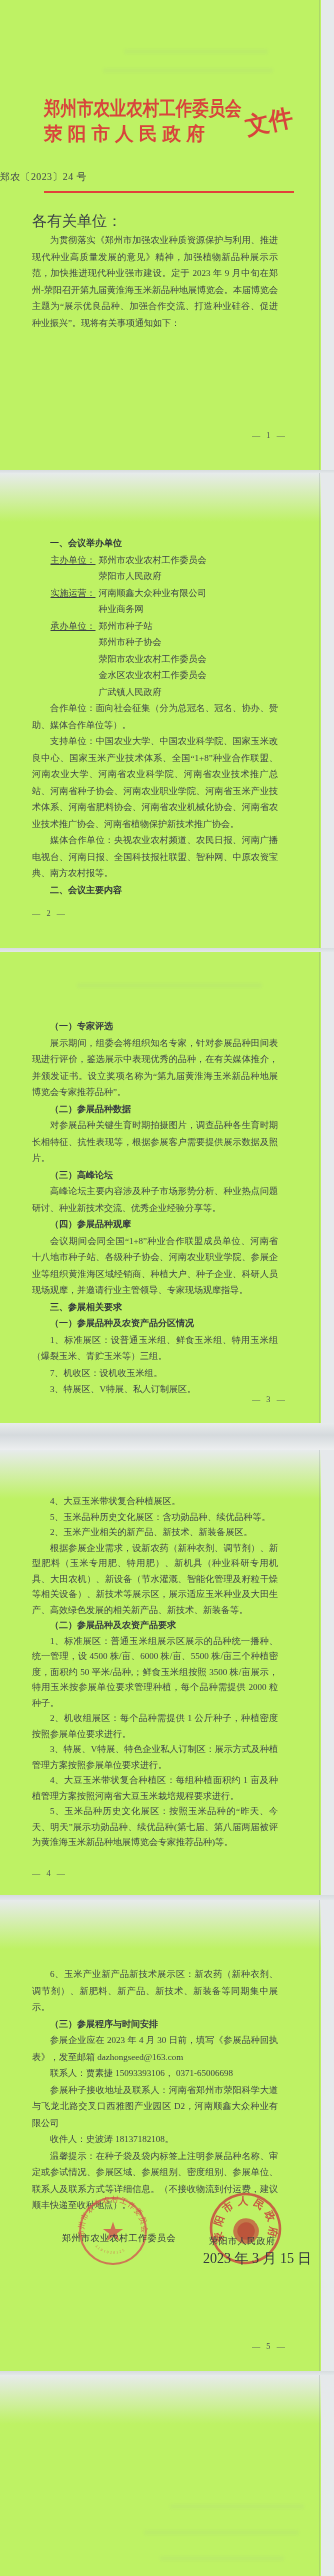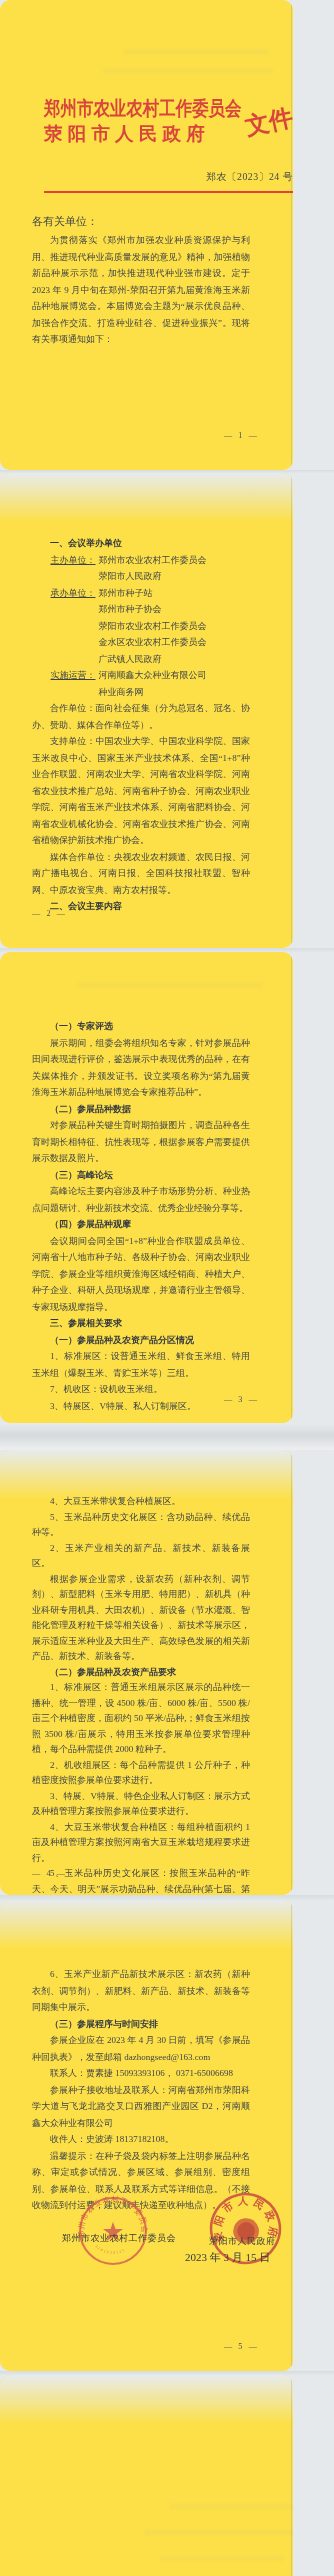--- a/index.html
+++ b/index.html
@@ -5,24 +5,23 @@
   html,body{margin:0;padding:0;}
   body{
     width:335px;
     background:#e6e9eb;
     font-family:"Liberation Serif", serif;
     color:#3d4349;
     -webkit-font-smoothing:antialiased;
   }
   .page{
     position:relative;
-    width:293px;
-    background:#fde047;
+    width:321px;
+    background:#bef264;
     overflow:hidden;
-    border-radius:10px;
   }
   .page::after{
     content:'';
     position:absolute; right:1.5px; top:0; bottom:0; width:1px;
     background:rgba(110,122,134,0.22);
   }
   .gray-top::before{
     content:'';
     position:absolute; top:0; left:0; right:0; height:49px;
     background:linear-gradient(180deg,#e7ebec 0%, rgba(251,252,253,0) 100%);
@@ -53,34 +52,34 @@
   .org-line2{
     display:block;
     font-size:18.5px;font-weight:900;color:#d8453c;
     letter-spacing:5.2px;line-height:20.6px;margin-top:2.6px;white-space:nowrap;
   }
   .doc-mark{
     position:absolute;left:245px;top:106px;
     font-size:24px;font-weight:900;color:#d8453c;
     transform:rotate(-12deg);white-space:nowrap;
   }
-  .doc-no{text-align:right;margin-top:27px;font-size:9.8px;color:#41474d;letter-spacing:0.5px;}
+  .doc-no{text-align:left;margin-top:27px;font-size:9.8px;color:#41474d;letter-spacing:0.5px;}
   .red-rule{margin-top:7.2px;margin-left:44px;width:250px;height:1.5px;background:#e2423a;}
   .title{margin-top:28px;text-align:center;font-weight:bold;color:#2c3238;}
   .title .t1,.title .t2{font-size:12px;line-height:16px;letter-spacing:0.3px;}
   .title .t3{font-size:13.4px;line-height:18.5px;margin-top:1px;letter-spacing:1px;}
 
   
   .content{
     padding-left:32px;padding-right:43px;
     font-size:9px;line-height:16.5px;text-align:justify;
     position:relative;
   }
   .content p{margin:0;text-indent:2em;}
-  .salutation{text-indent:0 !important;font-size:11px;}
+  .salutation{text-indent:0 !important;font-size:15px;}
   .p1 .content{margin-top:20.6px;}
   .p1 .intro{margin-top:2.1px;}
   .p2 .content{padding-top:62px;}
   .p3 .content{padding-top:66px;}
   .p4 .content{padding-top:44px;line-height:15.5px;}
   .p5 .content{padding-top:66px;}
   .sec-h{font-family:"Liberation Sans",sans-serif;font-weight:bold;color:#30363c;font-size:9px;}
   .sub-h{font-weight:600;color:#363c42;}
   .unit-row{display:flex;margin-left:18.5px;}
   .unit-label{flex:0 0 48px;text-decoration:underline;}
@@ -92,21 +91,21 @@
   .page-no.right{right:34px;}
   .page-no.left{left:32px;}
 
   
   .seal{position:absolute;}
   .seal-left-box{left:77px;top:295px;}
   .seal-right-box{left:207px;top:290px;transform:rotate(-13deg);}
   .sign{position:absolute;font-size:9px;color:#34393f;letter-spacing:0.5px;white-space:nowrap;}
   .sign-left{left:62px;top:332px;}
   .sign-right{left:209px;top:335px;}
-  .sign-date{position:absolute;left:185px;top:350px;font-size:11px;color:#34393f;white-space:nowrap;}
+  .sign-date{position:absolute;left:203px;top:350px;font-size:14px;color:#34393f;white-space:nowrap;}
 
   
   .bleed{position:absolute;background:#93a0ab;opacity:0.07;filter:blur(1.5px);border-radius:1.5px;}
 </style>
 </head>
 <body>
 
 <div class="page p1">
   <div class="bleed" style="top:49px;left:124px;width:144px;height:5.2px;"></div>
   <div class="bleed" style="top:68px;left:103px;width:170px;height:5.2px;"></div>
@@ -133,39 +132,39 @@
 
 <div class="page p2 gray-top">
   <div class="content">
     <p class="sec-h">一、会议举办单位</p>
 
     <div class="unit-row">
       <span class="unit-label">主办单位：</span>
       <div class="unit-vals">
         <div>郑州市农业农村工作委员会</div>
         <div>荥阳市人民政府</div>
+      </div>
+    </div>
+
+    <div class="unit-row">
+      <span class="unit-label">实施运营：</span>
+      <div class="unit-vals">
+        <div>河南顺鑫大众种业有限公司</div>
+        <div>种业商务网</div>
       </div>
     </div>
 
     <div class="unit-row">
       <span class="unit-label">承办单位：</span>
       <div class="unit-vals">
         <div>郑州市种子站</div>
         <div>郑州市种子协会</div>
         <div>荥阳市农业农村工作委员会</div>
         <div>金水区农业农村工作委员会</div>
         <div>广武镇人民政府</div>
-      </div>
-    </div>
-
-    <div class="unit-row">
-      <span class="unit-label">实施运营：</span>
-      <div class="unit-vals">
-        <div>河南顺鑫大众种业有限公司</div>
-        <div>种业商务网</div>
       </div>
     </div>
 
     <p>合作单位：面向社会征集（分为总冠名、冠名、协办、赞助、媒体合作单位等）。</p>
     <p>支持单位：中国农业大学、中国农业科学院、国家玉米改良中心、国家玉米产业技术体系、全国“1+8”种业合作联盟、河南农业大学、河南省农业科学院、河南省农业技术推广总站、河南省种子协会、河南农业职业学院、河南省玉米产业技术体系、河南省肥料协会、河南省农业机械化协会、河南省农业技术推广协会、河南省植物保护新技术推广协会。</p>
     <p>媒体合作单位：央视农业农村频道、农民日报、河南广播电视台、河南日报、全国科技报社联盟、智种网、中原农资宝典、南方农村报等。</p>
     <p class="sec-h">二、会议主要内容</p>
   </div>
 
   <div class="page-no left" style="top:436px;">— 2 —</div>

